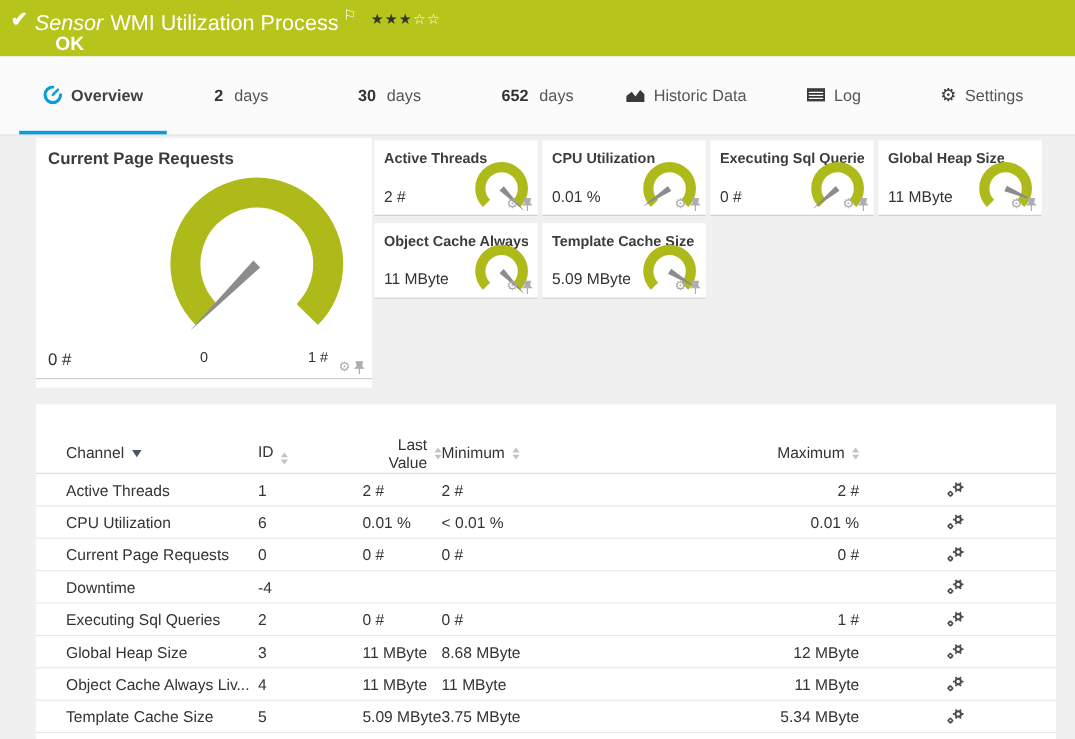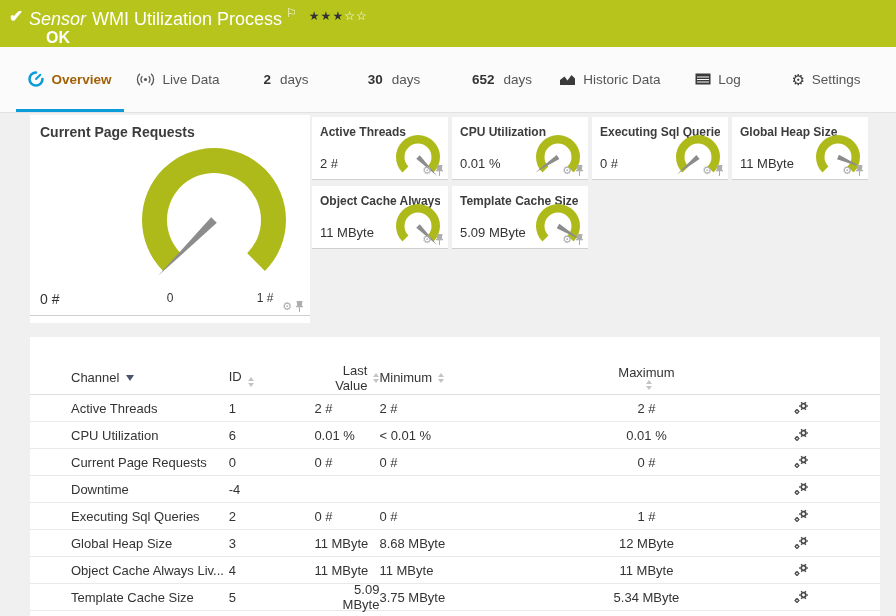--- a/index.html
+++ b/index.html
@@ -17,21 +17,21 @@
   .topbar .stars .full { color:#333; }
   .topbar .stars .empty { color:#fff; }
   .topbar .status { position:absolute; left:46px; top:29px; color:#fff; font-size:16px; font-weight:bold; }
 
   
   .tabbar { position:absolute; left:0; top:47px; width:896px; height:66px; background:#fbfbfb;
     border-bottom:1px solid #e2e2e2; display:flex; padding:0 16px; }
   .tab { flex:1; display:flex; align-items:center; justify-content:center; gap:7px;
     font-size:13.5px; color:#555; cursor:pointer; border-bottom:3px solid transparent;
     padding-top:2px; white-space:nowrap; }
-  .tab.active { border-bottom-color:#0b9dd9; color:#a16207; font-weight:bold; }
+  .tab.active { border-bottom-color:#0b9dd9; color:#404040; font-weight:bold; }
   .tab .num { font-weight:bold; color:#333; margin-right:2px; }
   .tab svg, .tab .gearglyph { flex:0 0 auto; }
   .gearglyph { font-size:15px; color:#3a3a3a; line-height:1; }
 
   
   .panel { position:absolute; background:#fff; }
   .panel-main { left:30px; top:115px; width:280px; height:208px; }
   .panel-main .footline { position:absolute; left:0; right:0; bottom:7px; border-top:1px solid #cfcfcf; }
   .gtitle { position:absolute; left:10px; top:9px; font-size:14px; font-weight:bold; color:#3c3c3c; white-space:nowrap; overflow:hidden; }
   .panel-main svg.gauge { position:absolute; left:109px; top:30px; }
@@ -46,25 +46,25 @@
   .gbox .btitle { position:absolute; left:8px; top:8px; font-size:12px; font-weight:bold; color:#3c3c3c;
     white-space:nowrap; overflow:hidden; max-width:120px; }
   .gbox svg.gauge { position:absolute; left:76px; top:10px; }
   .gbox .bvalue { position:absolute; left:8px; bottom:8px; font-size:13px; color:#333; }
   .gbox .cornericons { right:4px; bottom:3px; }
 
   
   .panel-table { left:30px; top:337px; width:850px; height:279px; }
   .trow { display:flex; align-items:center; height:27px; border-bottom:1px solid #e9e9e9; font-size:13px; color:#333; }
   .trow.head { height:34px; margin-top:24px; border-bottom:1px solid #dedede; color:#333; }
-  .c1 { width:160px; margin-left:41px; text-align:left; display:flex; align-items:center; }
+  .c1 { width:160px; margin-left:25px; text-align:left; display:flex; align-items:center; }
   .c2 { width:87px; text-align:left; }
   .c3 { width:66px; text-align:right; display:flex; align-items:center; }
   .c4 { width:194px; text-align:right; display:flex; justify-content:flex-start; align-items:center; }
-  .c5 { width:154px; text-align:right; display:flex; justify-content:flex-end; align-items:center;flex-direction:column; }
+  .c5 { width:154px; text-align:right; display:flex; justify-content:flex-end; align-items:center; }
   .c6 { width:160px; display:flex; justify-content:center; align-items:center; }
   .sortdesc { width:0; height:0; border-left:4px solid transparent; border-right:4px solid transparent;
     border-top:6px solid #4a5568; margin-left:7px; }
   .sortboth { display:inline-flex; flex-direction:column; margin-left:6px; gap:2px; }
   .sortboth i { display:block; width:0; height:0; border-left:3.5px solid transparent; border-right:3.5px solid transparent; }
   .sortboth .u { border-bottom:4px solid #c4c4c4; }
   .sortboth .d { border-top:4px solid #c4c4c4; }
   .editico { cursor:pointer; }
 </style>
 </head>
@@ -80,28 +80,20 @@
     <div class="status">OK</div>
   </div>
 
   <div class="tabbar">
     <div class="tab active">
       <svg width="16" height="16" viewBox="0 0 16 16">
         <path d="M8 1.5 A6.5 6.5 0 1 0 14.5 8" fill="none" stroke="#0b9dd9" stroke-width="2.6" stroke-linecap="round"></path>
         <path d="M8 8 L12.3 3.7" stroke="#0b9dd9" stroke-width="2" stroke-linecap="round"></path>
       </svg>
       <span>Overview</span>
-    </div>
-    <div class="tab">
-      <svg width="19" height="13" viewBox="0 0 19 13">
-        <circle cx="9.5" cy="6.5" r="1.6" fill="#555"></circle>
-        <path d="M6.3 3.3 a4.5 4.5 0 0 0 0 6.4 M3.8 0.8 a8 8 0 0 0 0 11.4" fill="none" stroke="#555" stroke-width="1.3"></path>
-        <path d="M12.7 3.3 a4.5 4.5 0 0 1 0 6.4 M15.2 0.8 a8 8 0 0 1 0 11.4" fill="none" stroke="#555" stroke-width="1.3"></path>
-      </svg>
-      <span>Live Data</span>
     </div>
     <div class="tab">
       <span class="num">2</span>
       <span>days</span>
     </div>
     <div class="tab">
       <span class="num">30</span>
       <span>days</span>
     </div>
     <div class="tab">

